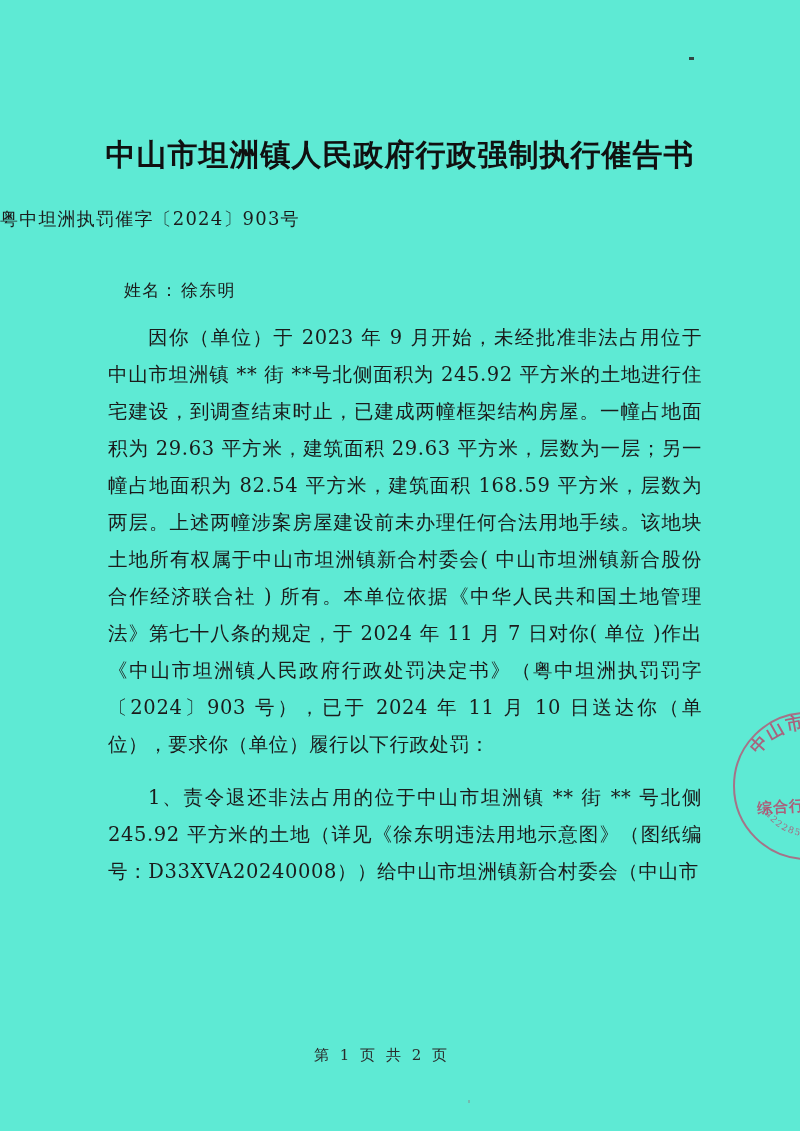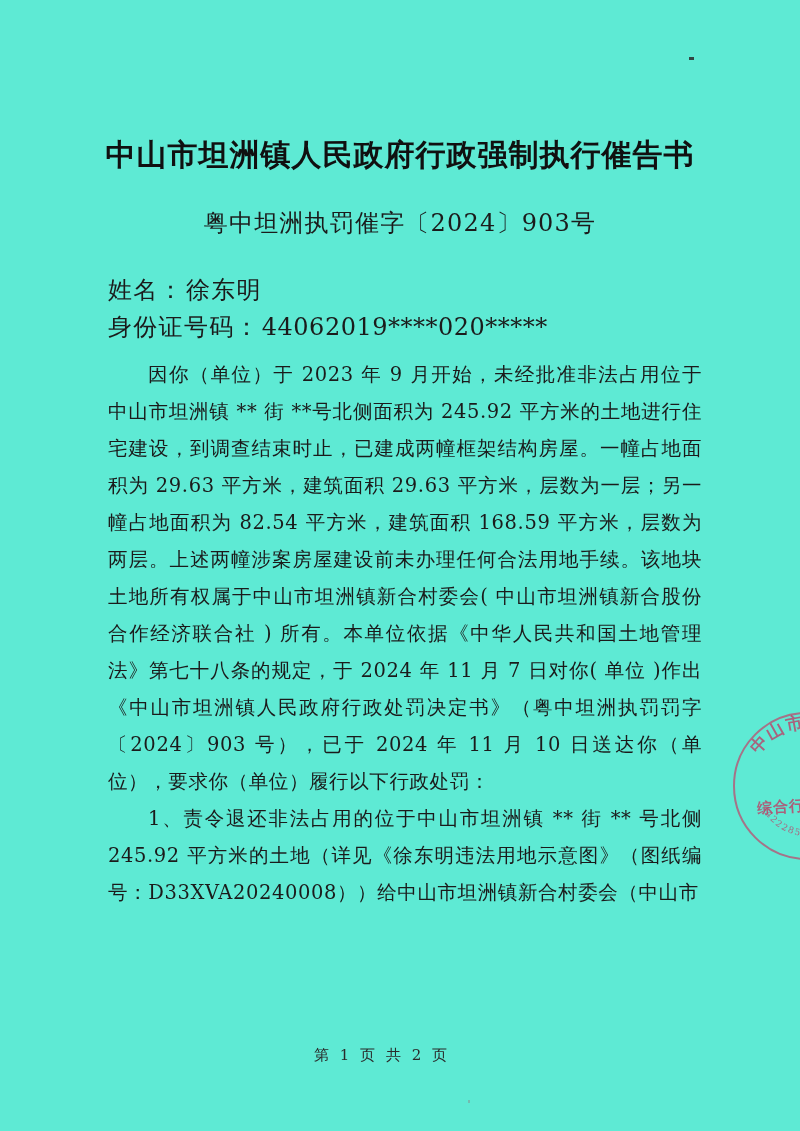--- a/index.html
+++ b/index.html
@@ -48,38 +48,38 @@
     font-size: 30px;
     letter-spacing: 1px;
     color: #101010;
   }
 
   .doc-number {
     position: absolute;
     top: 207px;
     left: 0;
     width: 800px;
-    text-align: center;
-    font-size: 24px;
+    font-size: 18px;
     letter-spacing: 1.2px;
     color: #1b1b1b;
   }
 
   .body-area {
     position: absolute;
     top: 272px;
     left: 108px;
     width: 594px;
   }
 
   .field-line {
-    font-size: 24px;
+    font-size: 17px;
     line-height: 37px;
     letter-spacing: 1.3px;
     white-space: nowrap;
+    margin-left: 16px;
   }
   .field-line .label {
     margin-right: 2px;
   }
   .field-line .value {
     font-family: "DejaVu Serif", "Liberation Serif", serif;
   }
   .id-value {
     letter-spacing: 0.5px;
   }
@@ -88,21 +88,21 @@
     font-size: 19.5px;
     line-height: 37px;
     text-align: justify;
     text-justify: inter-character;
     text-align-last: left;
     letter-spacing: 0.6px;
     margin: 0;
     text-indent: 40px;
   }
   .para.p1 { margin-top: 10px; }
-  .para.p2 { margin-top: 0px; }
+  .para.p2 { margin-top: 16px; }
 
   .footer {
     position: absolute;
     top: 1046px;
     left: 0;
     width: 764px;
     text-align: center;
     font-size: 15px;
     letter-spacing: 3px;
     color: #2a2a2a;
@@ -181,23 +181,20 @@
   <div class="doc-title">中山市坦洲镇人民政府行政强制执行催告书</div>
 
   <div class="doc-number">粤中坦洲执罚催字〔2024〕903号</div>
 
   <div class="body-area">
 
     <div class="field-line">
       <span class="label">姓名：</span><span class="value">徐东明</span>
     </div>
 
-    <div class="field-line">
-      <span class="label">身份证号码：</span><span class="value id-value">44062019****020*****</span>
-    </div>
 
 
     <p class="para p1">因你（单位）于 2023 年 9 月开始，未经批准非法占用位于中山市坦洲镇 ** 街 **号北侧面积为 245.92 平方米的土地进行住宅建设，到调查结束时止，已建成两幢框架结构房屋。一幢占地面积为 29.63 平方米，建筑面积 29.63 平方米，层数为一层；另一幢占地面积为 82.54 平方米，建筑面积 168.59 平方米，层数为两层。上述两幢涉案房屋建设前未办理任何合法用地手续。该地块土地所有权属于中山市坦洲镇新合村委会( 中山市坦洲镇新合股份合作经济联合社 ) 所有。本单位依据《中华人民共和国土地管理法》第七十八条的规定，于 2024 年 11 月 7 日对你( 单位 )作出《中山市坦洲镇人民政府行政处罚决定书》（粤中坦洲执罚罚字〔2024〕903 号），已于 2024 年 11 月 10 日送达你（单位），要求你（单位）履行以下行政处罚：</p>
 
     <p class="para p2">1、责令退还非法占用的位于中山市坦洲镇 ** 街 ** 号北侧 245.92 平方米的土地（详见《徐东明违法用地示意图》（图纸编号：D33XVA20240008））给中山市坦洲镇新合村委会（中山市</p>
   </div>
 
   <div class="footer">第 1 页 共 2 页</div>
 
   <div class="seal-wrap">

